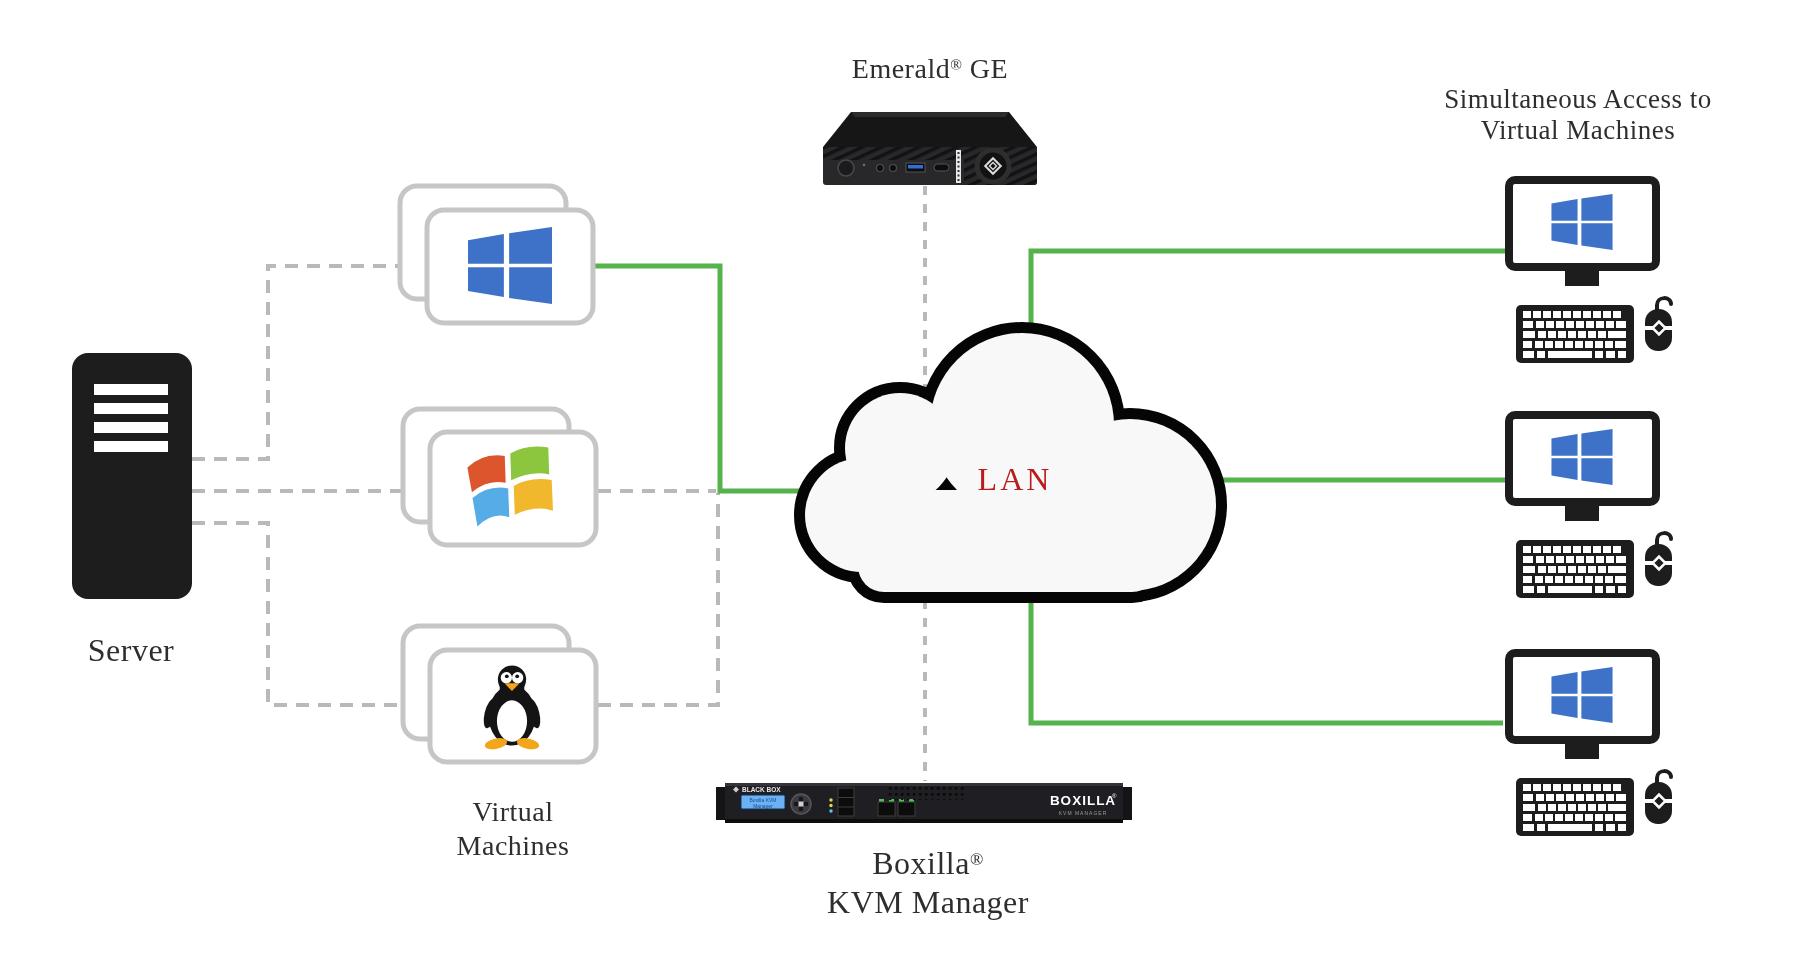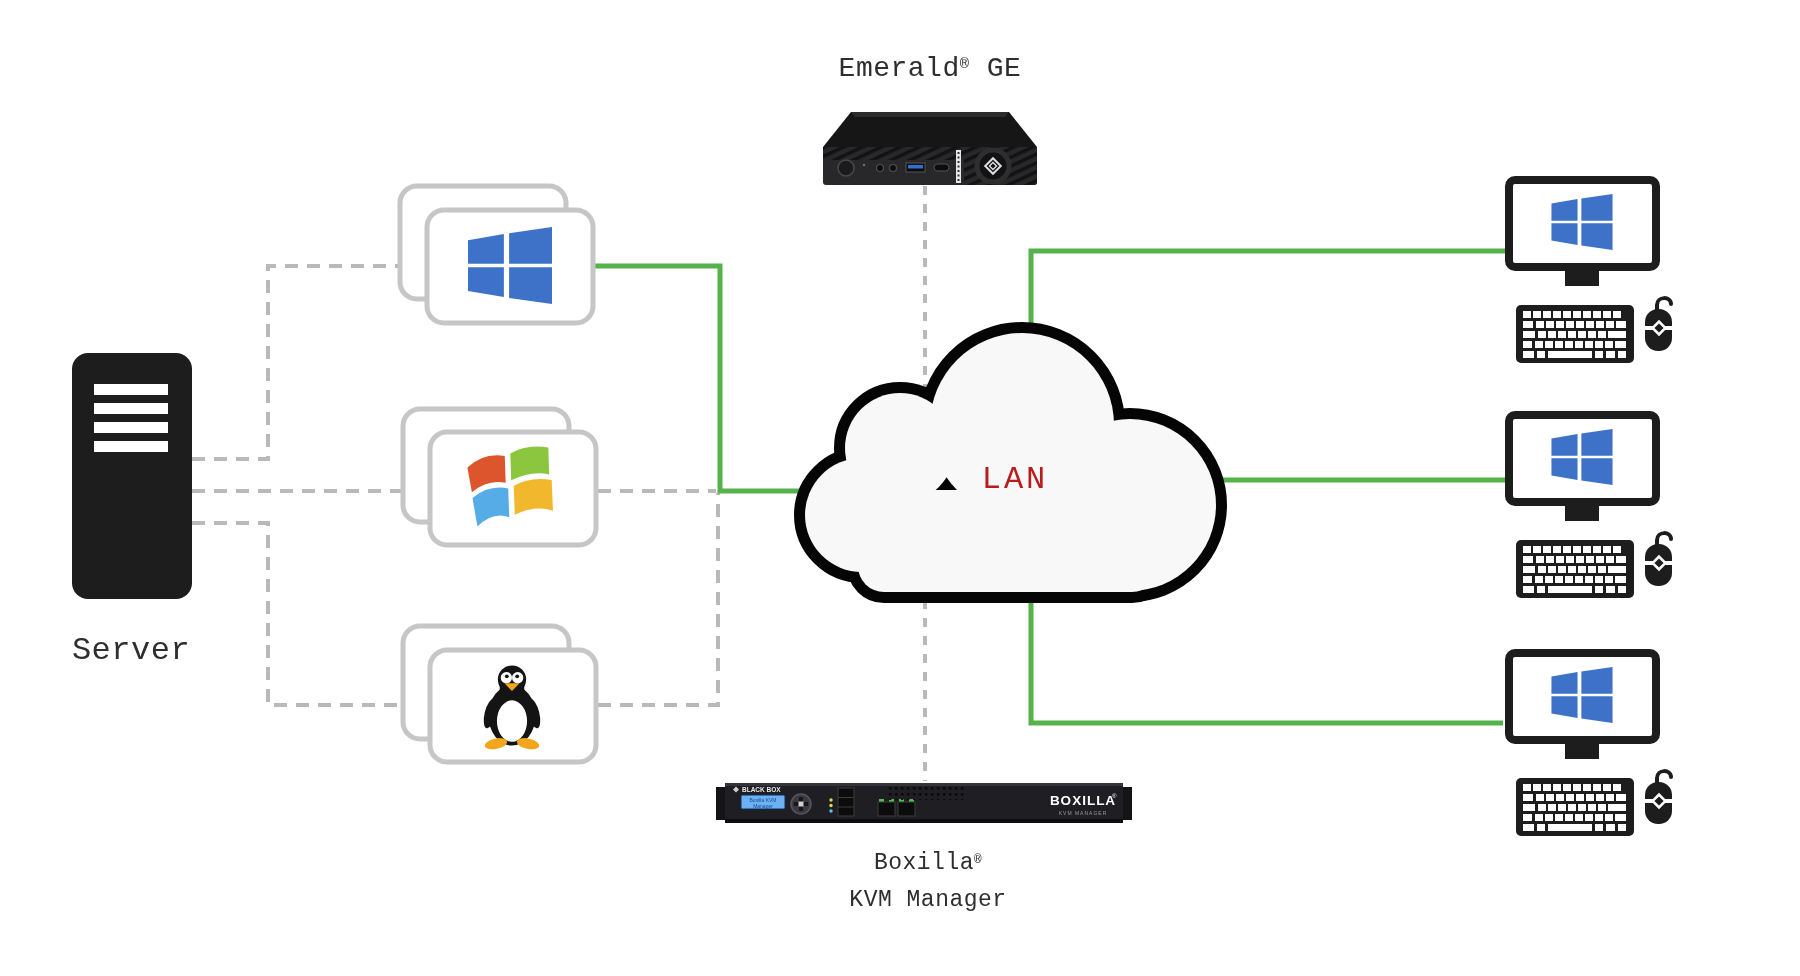--- a/index.html
+++ b/index.html
@@ -3,29 +3,29 @@
 <meta charset="utf-8">
 <style>
   html,body{margin:0;padding:0;background:#ffffff;}
   .canvas{
     position:relative;width:1800px;height:976px;background:#ffffff;overflow:hidden;
     font-family:"Liberation Sans",sans-serif;
   }
   .canvas svg.scene{position:absolute;left:0;top:0;}
   .lbl{
     position:absolute;text-align:center;color:#2e2e2e;
-    font-family:Liberation Mono, monospace;letter-spacing:.5px;
+    font-family:Liberation Serif, serif;letter-spacing:.5px;
   }
   .lbl .sup{font-size:55%;position:relative;top:-0.5em;}
   #emerald-label{left:755px;top:53px;width:350px;font-size:28px;}
   #sim-label{left:1398px;top:84px;width:360px;font-size:27px;line-height:31px;}
   #server-label{left:31px;top:632px;width:200px;font-size:32px;}
   #vm-label{left:393px;top:795px;width:240px;font-size:28px;line-height:34px;}
   #lan-label{left:915px;top:461px;width:200px;font-size:32px;letter-spacing:3px;color:#b91c1c;}
-  #boxilla-label{left:763px;top:846px;width:330px;font-size:23px;line-height:34px;}
+  #boxilla-label{left:763px;top:846px;width:330px;font-size:32px;line-height:34px;}
 </style>
 </head>
 <body>
 
 <div class="canvas">
 
   <svg class="scene" width="1800" height="976" viewBox="0 0 1800 976">
     <defs>
 
       <symbol id="win10" viewBox="0 0 100 88">
@@ -267,23 +267,31 @@
       <use href="#monitor" x="1505" y="176" width="155" height="112"></use>
       <use href="#keyboard" x="1516" y="305" width="118" height="58"></use>
       <use href="#mouse" x="1642" y="291" width="36" height="64"></use>
     </g>
   </svg>
 
   <div class="lbl" id="emerald-label">
     <span>Emerald</span><span class="sup">®</span><span> GE</span>
   </div>
 
+  <div class="lbl" id="sim-label">
+    <div>Simultaneous Access to</div>
+    <div>Virtual Machines</div>
+  </div>
 
   <div class="lbl" id="server-label">Server</div>
 
+  <div class="lbl" id="vm-label">
+    <div>Virtual</div>
+    <div>Machines</div>
+  </div>
 
   <div class="lbl" id="lan-label">LAN</div>
 
   <div class="lbl" id="boxilla-label">
     <div><span>Boxilla</span><span class="sup">®</span></div>
     <div>KVM Manager</div>
   </div>
 
 </div>
 

